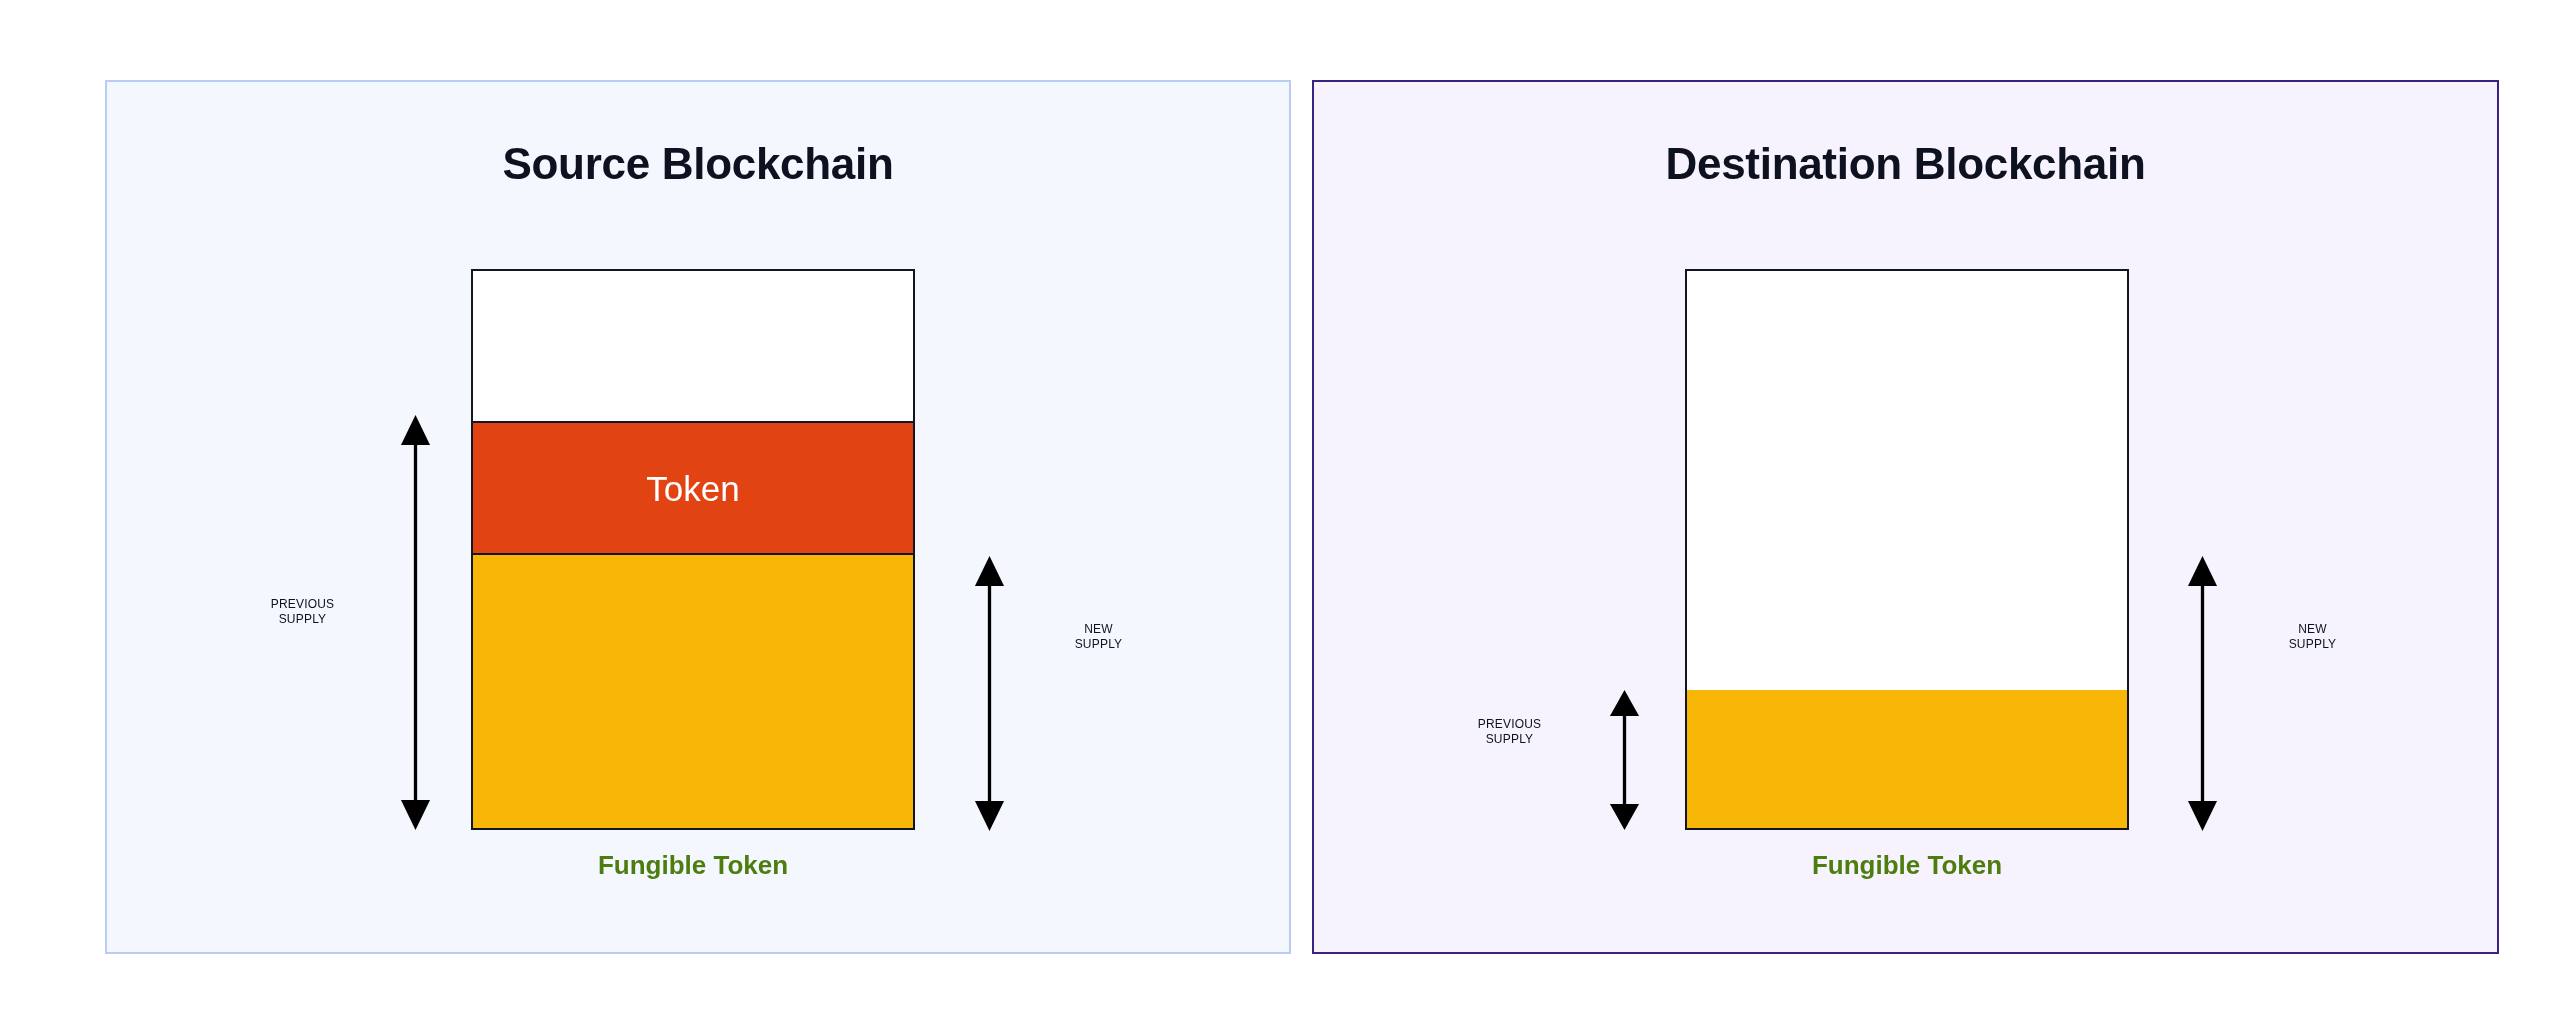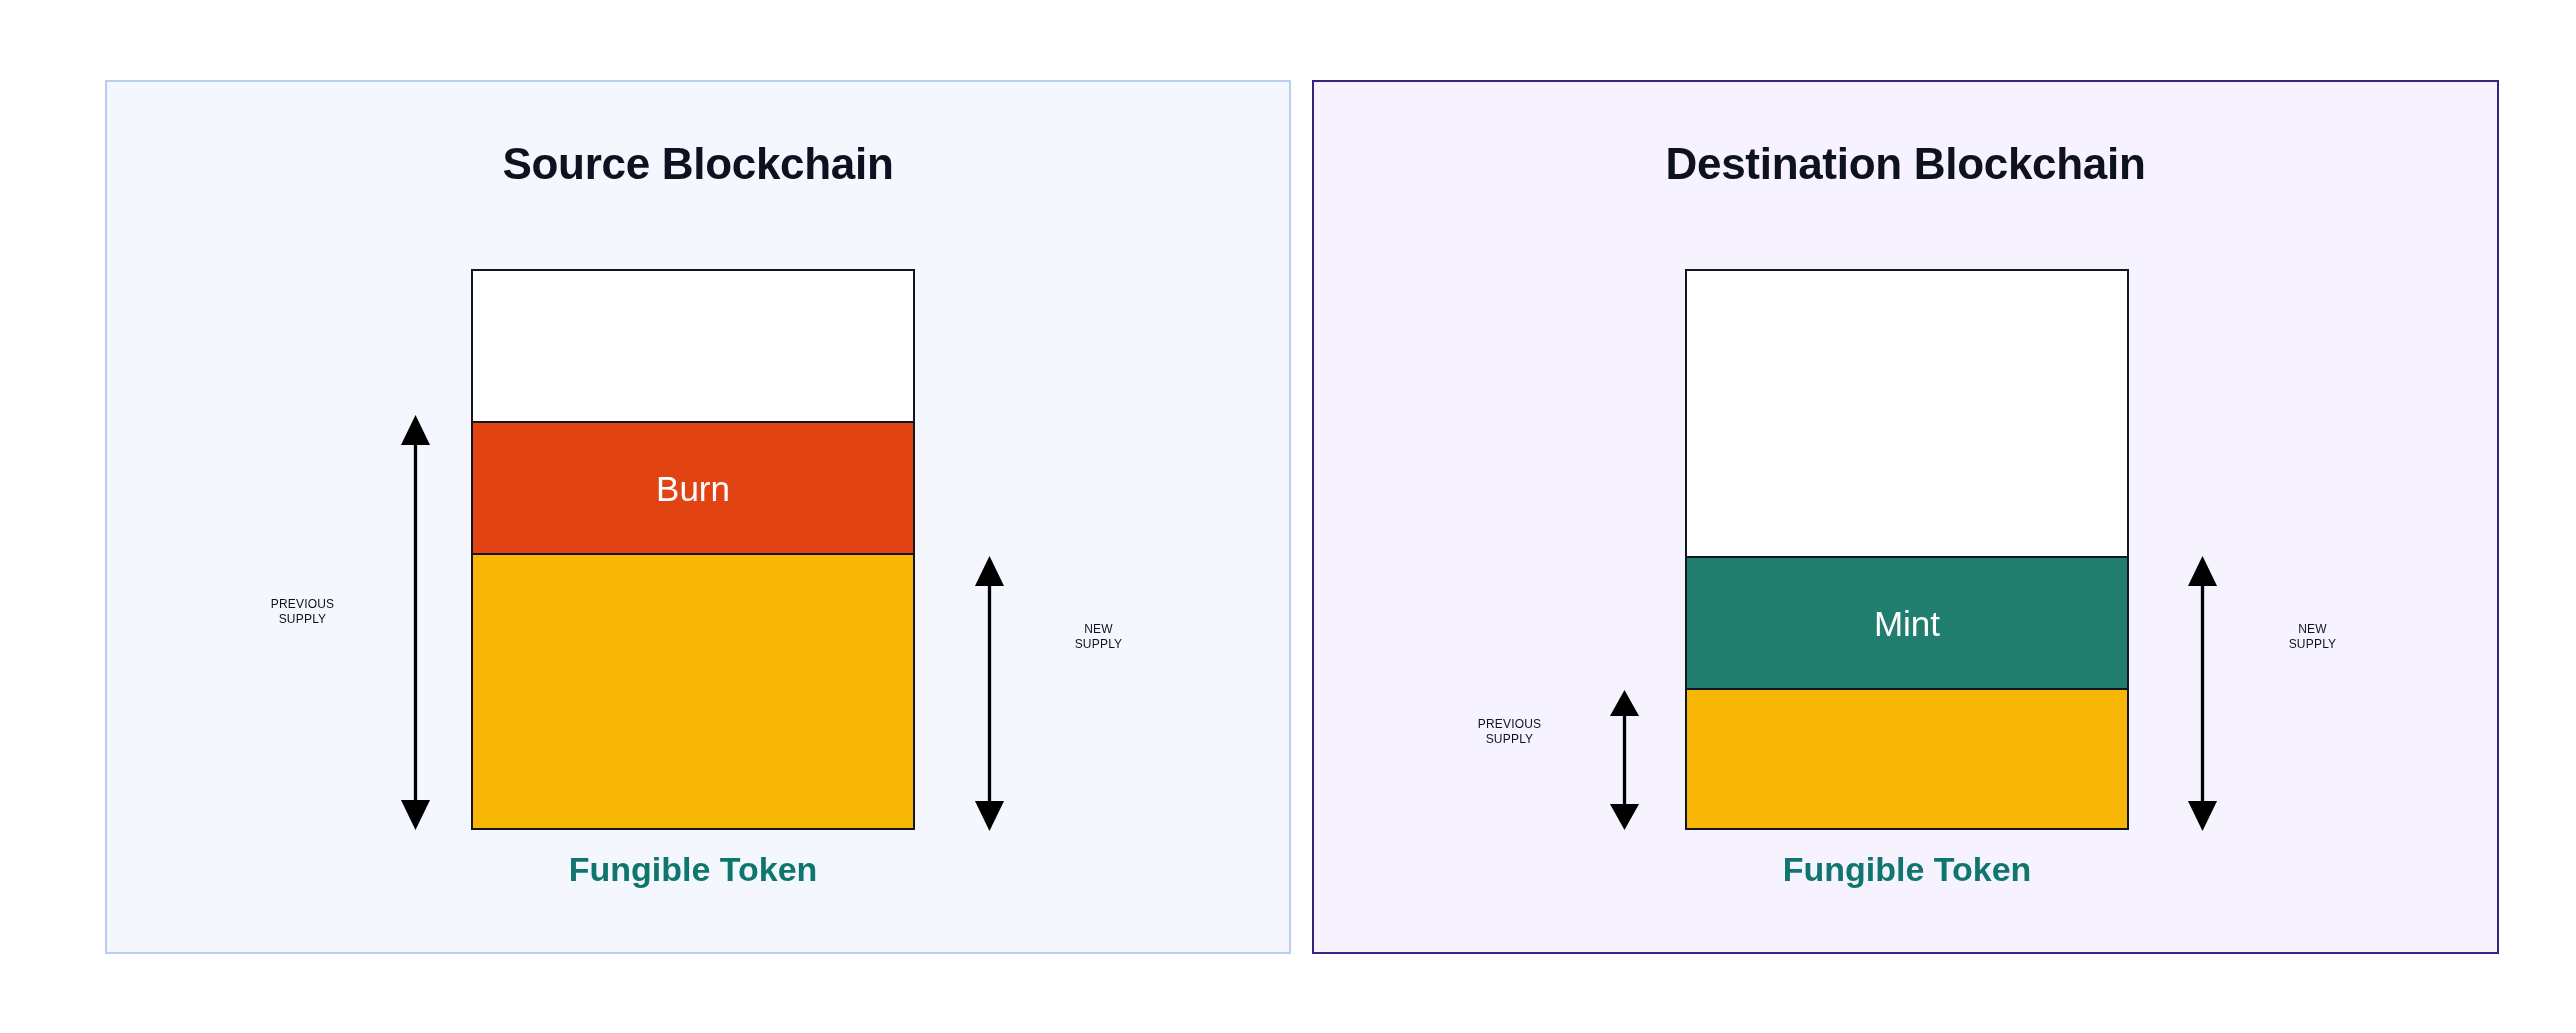--- a/index.html
+++ b/index.html
@@ -111,23 +111,23 @@
     color: #ffffff;
     font-size: 35px;
     font-weight: 400;
     line-height: 1;
   }
 
   
   .bar-caption {
     position: absolute;
     text-align: center;
-    font-size: 34px;
+    font-size: 26px;
     font-weight: 700;
-    color: #0f766e;
+    color: #4d7c0f;
     white-space: nowrap;
   }
   .caption-source {
     left: 364px;
     width: 444px;
     top: 768px;
   }
   .caption-destination {
     left: 371px;
     width: 444px;
@@ -171,21 +171,21 @@
 
 <div class="stage">
 
   <div class="panel panel-source">
 
     <div class="panel-title">Source Blockchain</div>
 
     <div class="token-bar bar-source">
       <div class="bar-seg seg-empty"></div>
       <div class="bar-seg seg-burn" style="height:134px;">
-        <span class="seg-label">Burn</span>
+        <span class="seg-label">Token</span>
       </div>
       <div class="bar-seg seg-supply" style="height:273px;"></div>
     </div>
 
     <div class="bar-caption caption-source">Fungible Token</div>
 
     <div class="dim-arrow arrow-prev-source">
       <svg viewBox="0 0 56 636" preserveAspectRatio="none" aria-hidden="true">
         <line x1="28" y1="38" x2="28" y2="598" stroke="#000000" stroke-width="5"></line>
         <polygon points="28,0 50,46 6,46" fill="#000000"></polygon>
@@ -205,23 +205,20 @@
     <div class="dim-label label-new-source">NEW
 SUPPLY</div>
   </div>
 
   <div class="panel panel-destination">
 
     <div class="panel-title">Destination Blockchain</div>
 
     <div class="token-bar bar-destination">
       <div class="bar-seg seg-empty"></div>
-      <div class="bar-seg seg-mint" style="height:134px;">
-        <span class="seg-label">Mint</span>
-      </div>
       <div class="bar-seg seg-supply" style="height:138px;"></div>
     </div>
 
     <div class="bar-caption caption-destination">Fungible Token</div>
 
     <div class="dim-arrow arrow-prev-dest">
       <svg viewBox="0 0 56 215" preserveAspectRatio="none" aria-hidden="true">
         <line x1="28" y1="32" x2="28" y2="183" stroke="#000000" stroke-width="5"></line>
         <polygon points="28,0 50,40 6,40" fill="#000000"></polygon>
         <polygon points="28,215 50,175 6,175" fill="#000000"></polygon>

